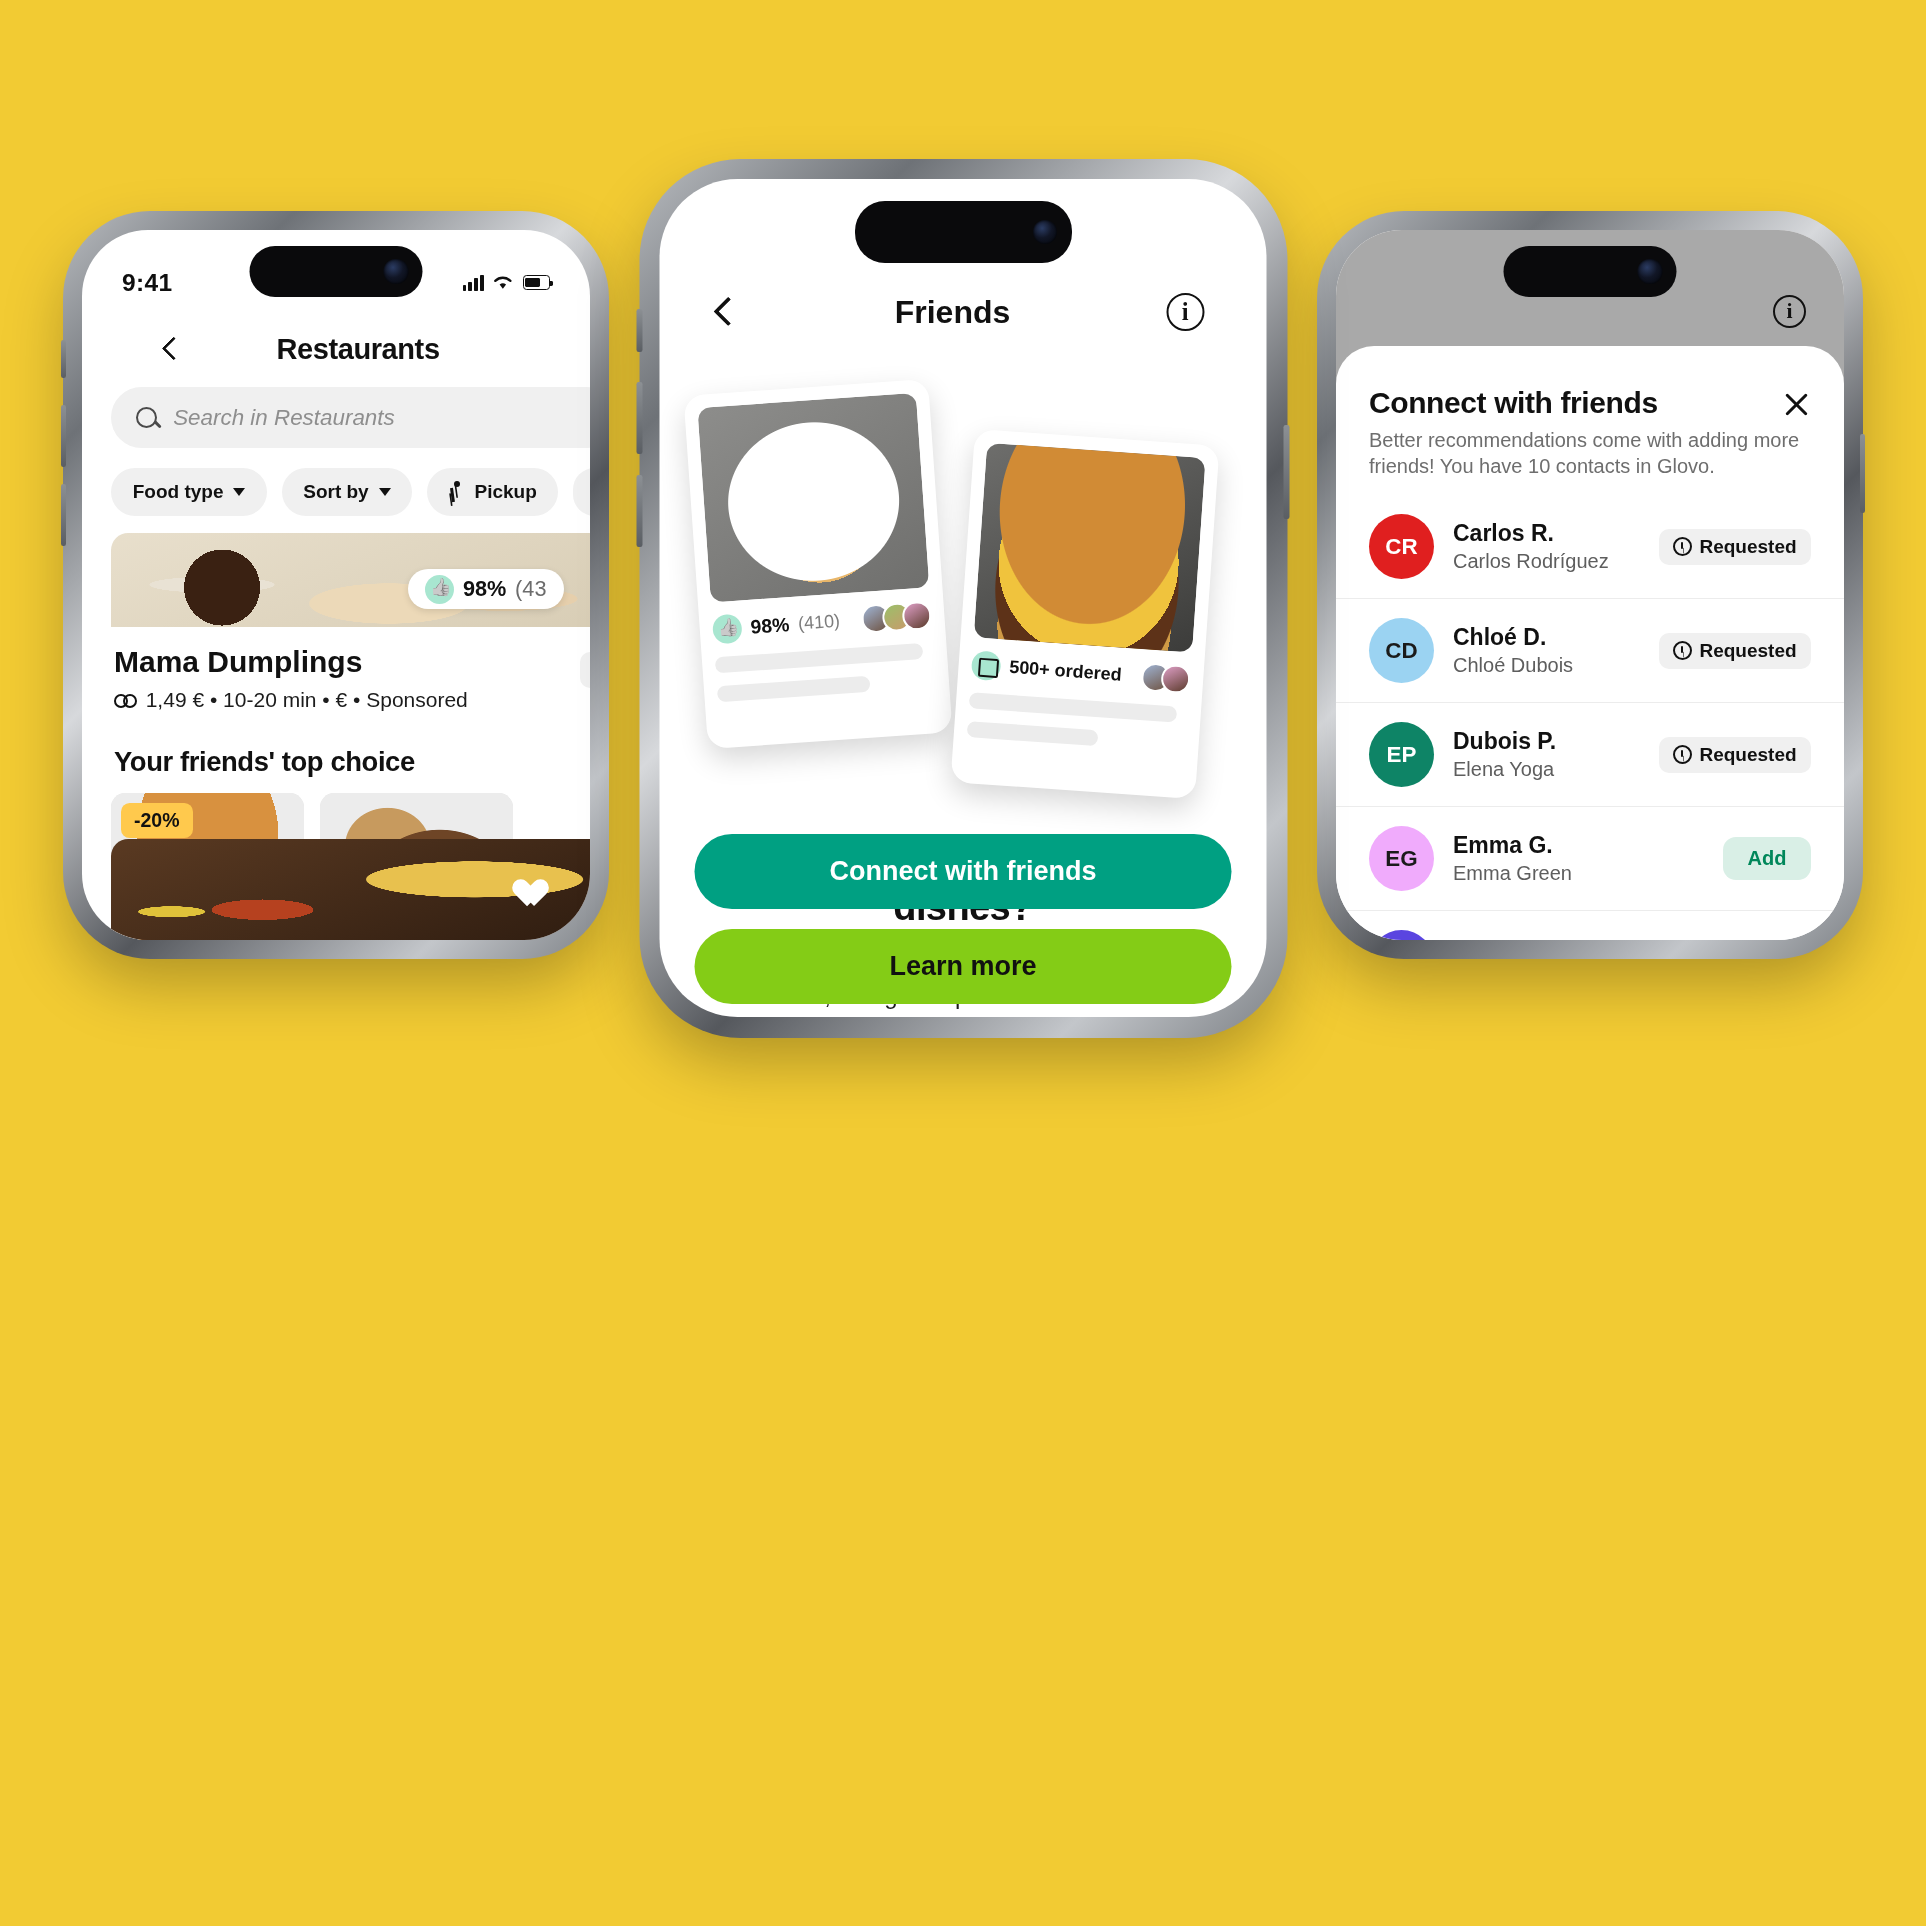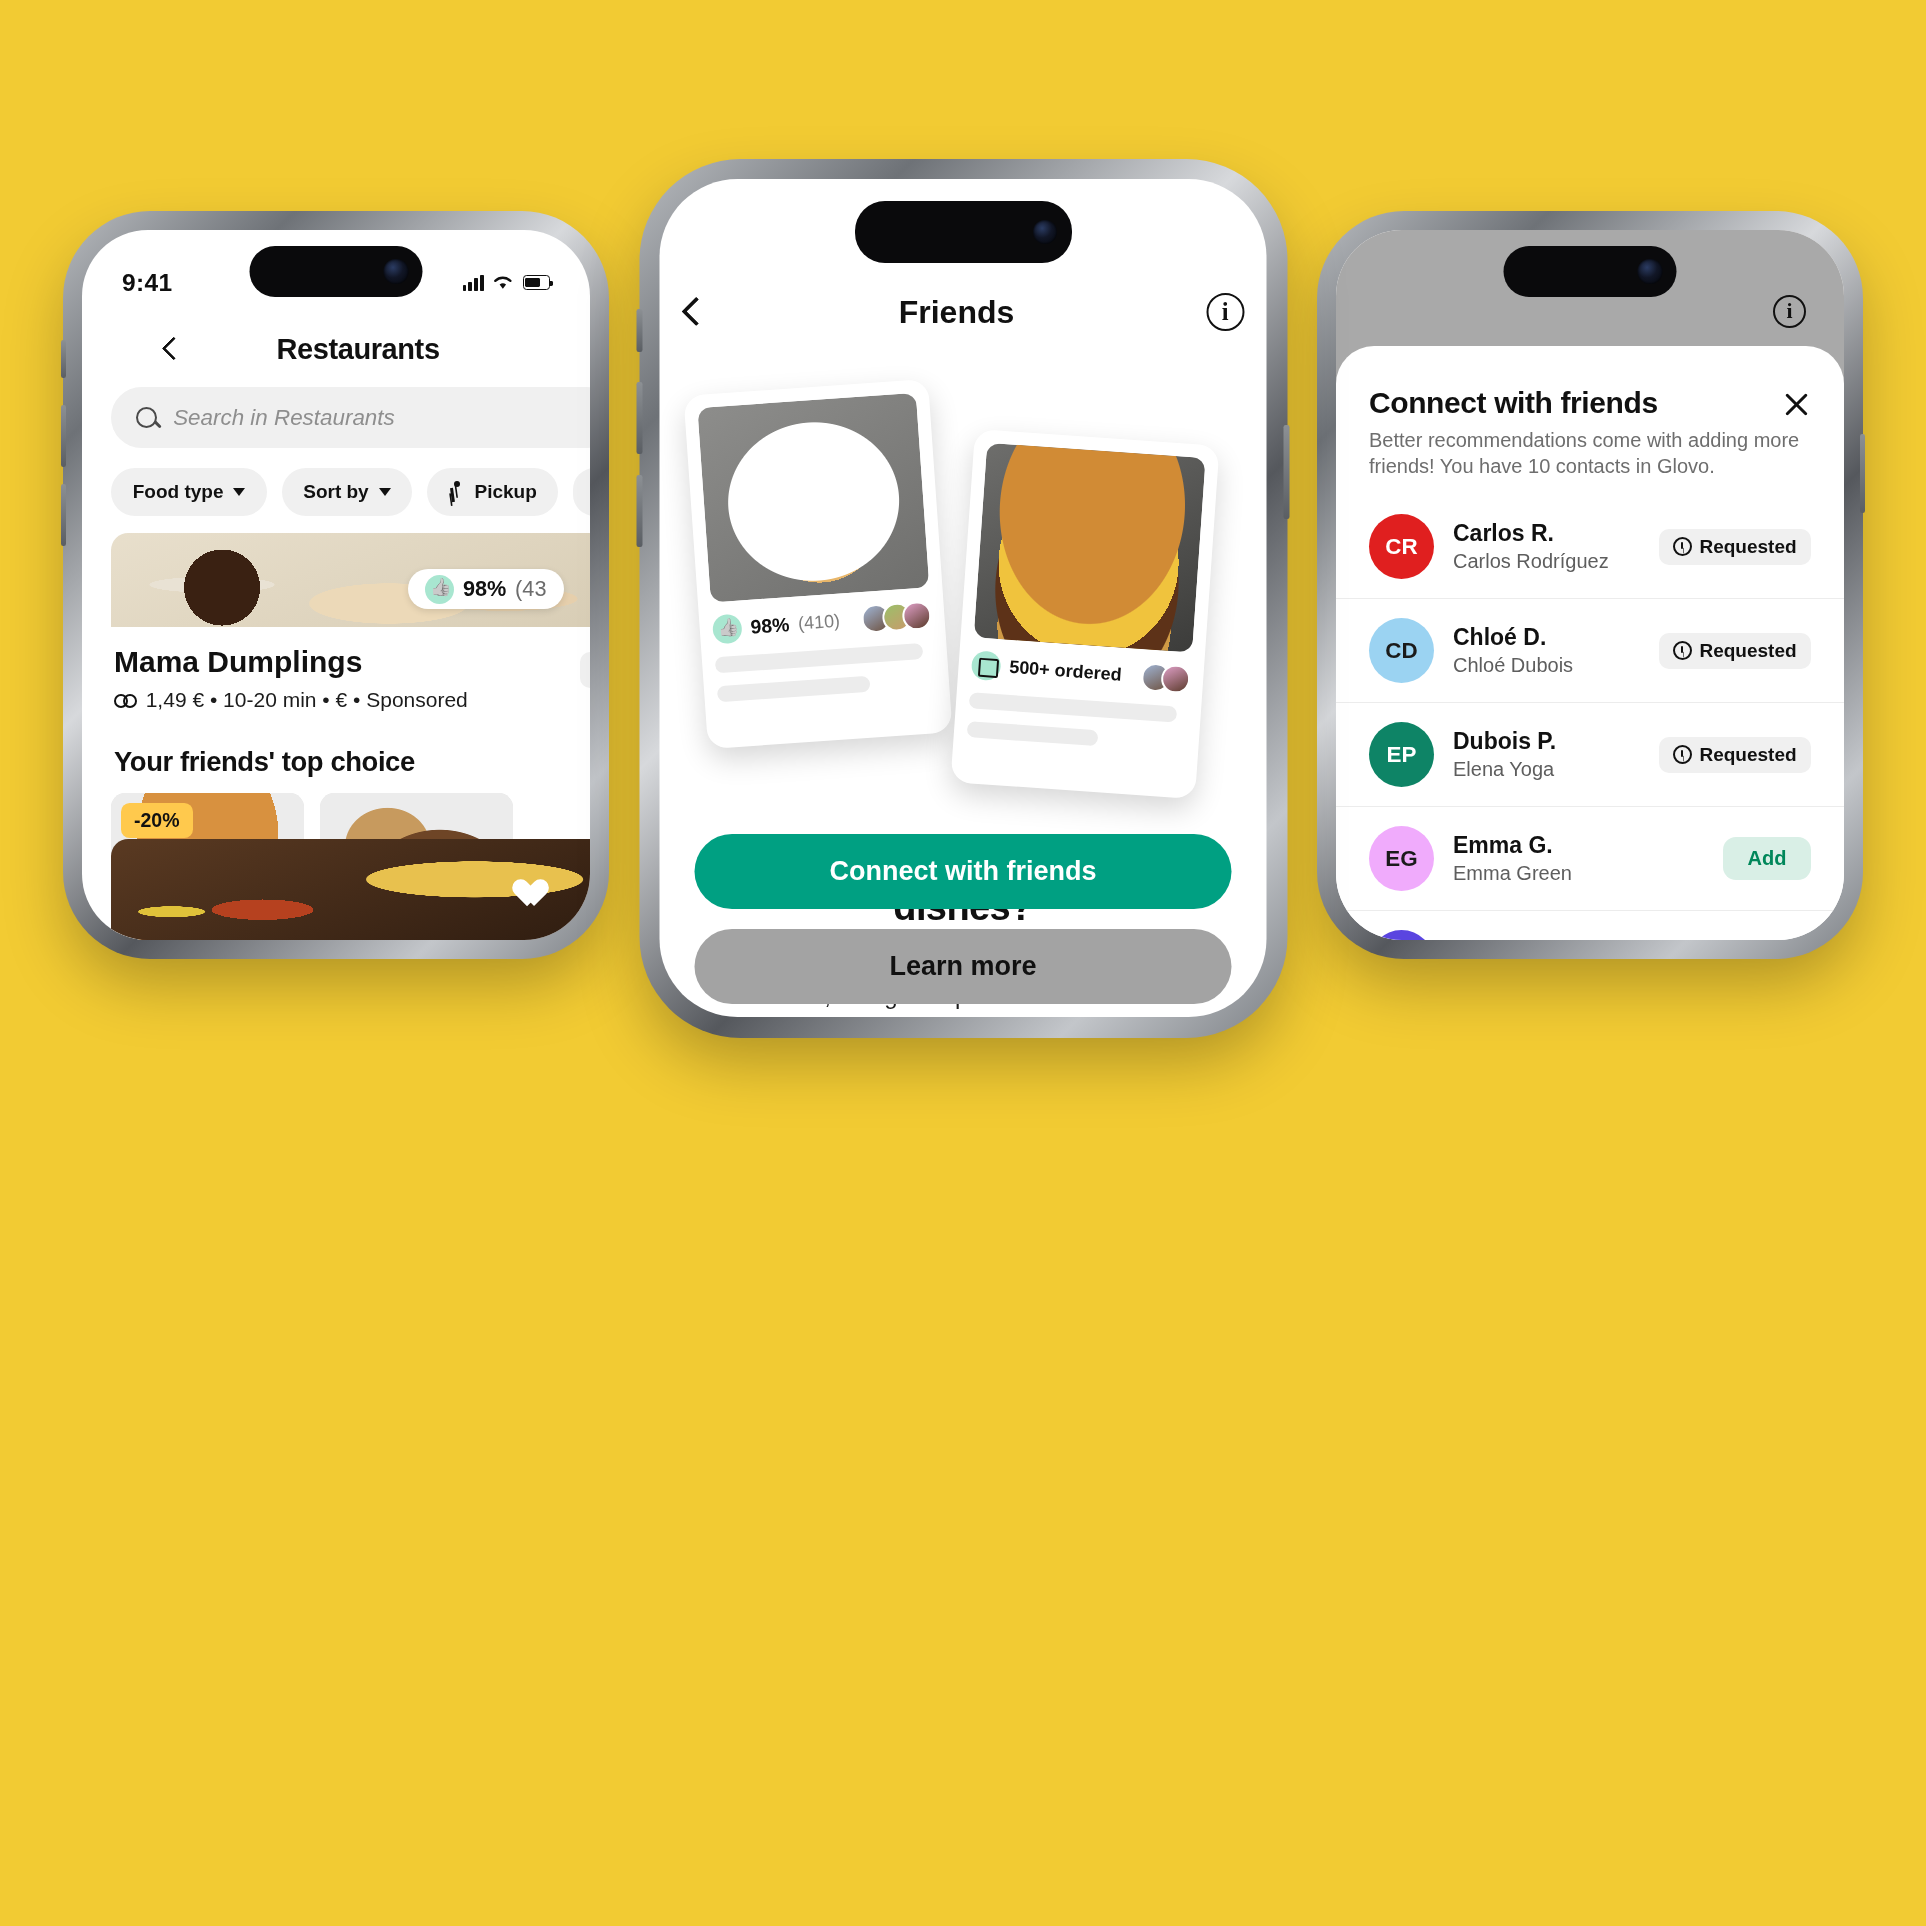--- a/index.html
+++ b/index.html
@@ -241,22 +241,22 @@
     left: 50%; top: 165px; transform: translateX(-50%);
     z-index: 10;
     border-radius: 91px;
     padding: 14.4px;
   }
   #phone-center::before{ border-radius:101px; inset:-6.5px; }
   #phone-center .screen { border-radius: 78px; }
   #phone-center .island { width: 217px; height: 62px; top: 21.7px; }
 
   .c-nav{
-    position:absolute;top:97px;left:0;right:4px;height:72px;
-    display:flex;align-items:center;padding:0 18px;
+    position:absolute;top:97px;left:0;right:12px;height:72px;
+    display:flex;align-items:center;padding:0 50px;
   }
   .c-nav .chev-back{width:29px;height:29px;}
   .c-nav .chev-back::before{width:17.3px;height:17.3px;border-width:4.3px;left:7.2px;top:3.6px;}
   .c-title{flex:1;text-align:center;font-size:32px;font-weight:700;color:#111;}
   .info-ico{
     width:38px;height:38px;border:2.9px solid #111;border-radius:50%;
     display:flex;align-items:center;justify-content:center;
     font-family:"Liberation Serif",serif;font-size:24.5px;font-weight:700;color:#111;flex:none;
   }
 
@@ -311,21 +311,21 @@
     font-size:24px;color:#1c1c1c;line-height:1.33;
   }
   .cta-primary{
     position:absolute;bottom:108px;left:35px;right:35px;height:75px;
     background:#00A082;border-radius:38px;
     display:flex;align-items:center;justify-content:center;
     font-size:27px;font-weight:700;color:#fff;cursor:pointer;
   }
   .cta-secondary{
     position:absolute;bottom:13px;left:35px;right:35px;height:75px;
-    background:#a3a3a3;border-radius:38px;
+    background:#84cc16;border-radius:38px;
     display:flex;align-items:center;justify-content:center;
     font-size:27px;font-weight:700;color:#111;cursor:pointer;
   }
 </style>
 </head>
 <body>
 
 <div class="phone" id="phone-left">
   <div class="btn-rail" style="left:-8px;top:123px;width:5px;height:38px;"></div>
   <div class="btn-rail" style="left:-8px;top:188px;width:5px;height:62px;"></div>

